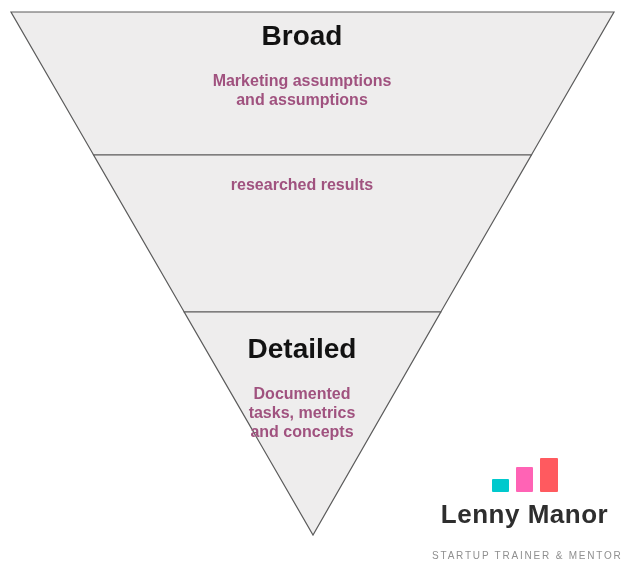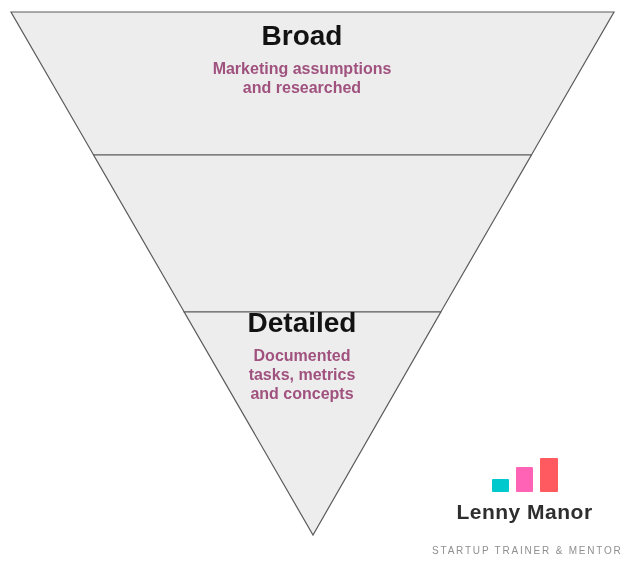--- a/index.html
+++ b/index.html
@@ -24,21 +24,21 @@
     width: 604px;
     text-align: center;
   }
   .sec-title {
     font-size: 28px;
     font-weight: 700;
     line-height: 34px;
     color: var(--title-color, #121212);
   }
   .sec-sub {
-    margin-top: 6px;
+    margin-top: 18px;
     font-size: 16px;
     font-weight: 600;
     line-height: 19px;
     color: var(--subtitle-color, #a0527f);
   }
   .logo {
     position: absolute;
     left: 432px;
     top: 458px;
     width: 185px;
@@ -50,21 +50,21 @@
     justify-content: center;
     gap: 7px;
     height: 34px;
   }
   .bar { border-radius: 1px; }
   .bar-teal { width: 17px; height: 13px; background: var(--logo-bar-teal, #00c9cd); }
   .bar-pink { width: 17px; height: 25px; background: var(--logo-bar-pink, #ff63b5); }
   .bar-red  { width: 18px; height: 34px; background: var(--logo-bar-red, #ff5a5f); }
   .logo-name {
     margin-top: 9px;
-    font-size: 21px;
+    font-size: 26px;
     font-weight: 700;
     letter-spacing: 0.5px;
     line-height: 1;
     color: var(--logo-name-color, #2e2e2e);
     white-space: nowrap;
   }
   .logo-tagline {
     margin-top: 23px;
     font-size: 10px;
     font-weight: 400;
@@ -81,30 +81,31 @@
   <svg class="funnel-svg" width="628" height="562" viewBox="0 0 628 562">
     <polygon class="seg" points="11,12 614,12 531.4,155 93.6,155"></polygon>
     <polygon class="seg" points="93.6,155 531.4,155 440.8,312 184.2,312"></polygon>
     <polygon class="seg" points="184.2,312 440.8,312 313,535"></polygon>
   </svg>
 
   <div class="sec" style="top:19px">
     <div class="sec-title">Broad</div>
     <div class="sec-sub">
       <div>Marketing assumptions</div>
-      <div>and researched</div>
+      <div>and assumptions</div>
     </div>
   </div>
 
   <div class="sec" style="top:157px">
     <div class="sec-sub">
+      <div>researched results</div>
     </div>
   </div>
 
-  <div class="sec" style="top:306px">
+  <div class="sec" style="top:332px">
     <div class="sec-title">Detailed</div>
     <div class="sec-sub">
       <div>Documented</div>
       <div>tasks, metrics</div>
       <div>and concepts</div>
     </div>
   </div>
 
   <div class="logo">
     <div class="logo-bars">

